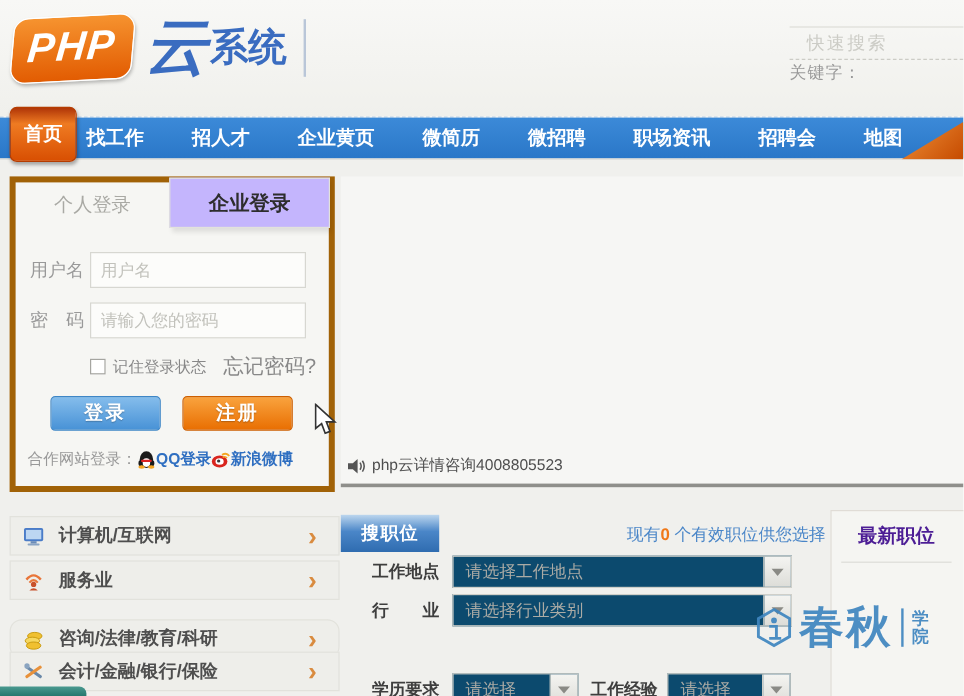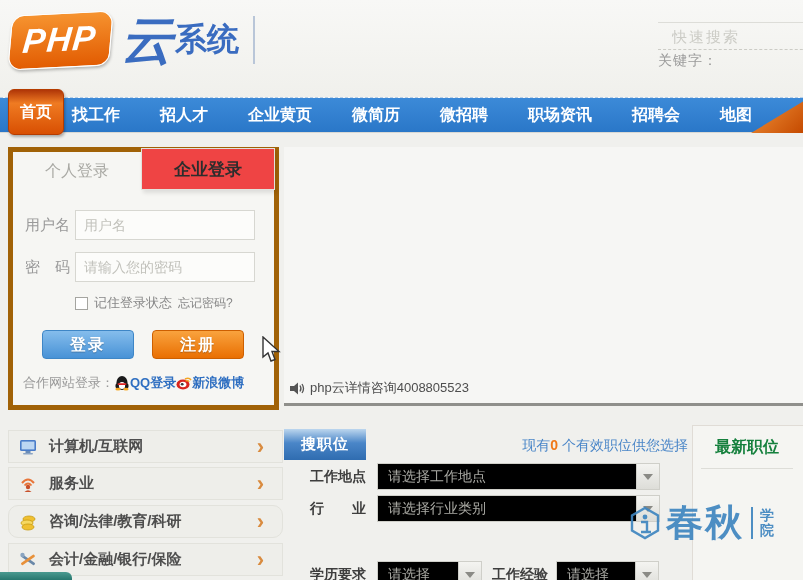--- a/index.html
+++ b/index.html
@@ -66,38 +66,38 @@
     background:#f6f6f3; border:5px solid #a16207;
   }
   .login-tabs { position:relative; height:38px; }
   .tab-personal {
     position:absolute; left:0; top:0; width:128px; height:38px;
     display:flex; align-items:center; justify-content:center;
     color:#a9a9a4; font-size:16px; cursor:pointer;
   }
   .tab-enterprise {
     position:absolute; left:128px; top:-4px; width:134px; height:42px;
-    background:#ef4444; border:1px solid #e2e2dc;
+    background:#c4b5fd; border:1px solid #e2e2dc;
     box-shadow:2px 3px 4px rgba(0,0,0,.10);
     display:flex; align-items:center; justify-content:center;
     color:#2d2d2d; font-weight:bold; font-size:17px; cursor:pointer;
   }
   .login-row { position:absolute; left:0; width:100%; }
   .login-label { position:absolute; left:12px; top:6px; color:#999; font-size:15px; }
   .login-input {
     position:absolute; left:62px; top:0; width:180px; height:30px;
     background:#fcfcfa; border:1px solid #d7d7d1; font-size:14px;
     padding:0 8px; color:#666; outline:none;
     font-family:"Liberation Sans","DejaVu Sans",sans-serif;
   }
   .login-input::placeholder { color:#c2c2bc; }
   .remember-row { position:absolute; left:62px; top:142px; display:flex; align-items:center; gap:6px; }
   .checkbox { width:13px; height:13px; background:#fff; border:1px solid #a5a5a0; display:inline-block; cursor:pointer; }
   .remember-text { color:#888; font-size:13px; }
-  .forgot-link { color:#888; font-size:12px; cursor:pointer; }
+  .forgot-link { color:#888; font-size:17px; margin-left:8px; cursor:pointer; }
   .btn { position:absolute; top:178px; width:92px; height:29px; border-radius:4px;
     color:#fff; font-weight:bold; font-size:16px; text-align:center; line-height:27px;
     cursor:pointer; letter-spacing:2px; text-shadow:0 1px 1px rgba(0,0,0,.25); }
   .btn-login { left:29px; background:linear-gradient(#85bdec,#4892d6); border:1px solid #3e86c6; }
   .btn-register { left:139px; background:linear-gradient(#f9a33e,#e96f02); border:1px solid #cd5f00; }
   .social-row { position:absolute; left:10px; top:222px; display:flex; align-items:center; gap:0; }
   .partner-label { color:#999; font-size:13px; }
   .social-link { color:#2f6fc1; font-weight:bold; font-size:13px; cursor:pointer; }
   .icon-16 { width:16px; height:16px; display:inline-block; }
   
@@ -123,39 +123,39 @@
     background:linear-gradient(#bcd6ee,#4a86c8 45%,#2f6cb0);
     display:flex; align-items:center; justify-content:center;
     color:#fff; font-weight:bold; font-size:15px; letter-spacing:1px; cursor:pointer;
   }
   .count-line { position:absolute; right:4px; top:12px; font-size:14px; }
   .count-blue { color:#4a86c8; }
   .count-num { color:#f07818; font-weight:bold; }
   .form-row { position:absolute; left:0; width:100%; height:27px; }
   .form-label { position:absolute; left:26px; top:5px; width:62px; color:#3e3e3e; font-size:14px; font-weight:bold; white-space:nowrap; }
   .sel {
-    position:absolute; top:0; height:27px; background:#000000; border:1px solid #cfcfc9;
+    position:absolute; top:0; height:27px; background:#0c4a6e; border:1px solid #cfcfc9;
     display:flex; align-items:center; cursor:pointer;
   }
   .sel-text { flex:1; padding-left:10px; color:#ababa5; font-size:14px; white-space:nowrap; overflow:hidden; }
   .sel-btn {
     width:23px; height:100%; border-left:1px solid #cfcfc9;
     background:linear-gradient(#f4f4f1,#ddddd8); display:flex; align-items:center; justify-content:center;
   }
   .sel-arrow { width:0; height:0; border-left:5px solid transparent; border-right:5px solid transparent; border-top:6px solid #8a8a85; }
   .sel-large { left:93px; width:283px; }
   .sel-s1 { left:93px; width:105px; }
   .exp-label { left:208px; width:62px; }
   .sel-s2 { left:272px; width:103px; }
   
   .latest-jobs {
     position:absolute; left:692px; top:425px; width:120px; height:160px;
     background:#f5f5f2; border:1px solid #e0dcd6;
   }
-  .latest-title { margin-top:11px; text-align:center; color:#15803d; font-weight:bold; font-size:16px;
+  .latest-title { margin-top:11px; text-align:center; color:#4c1d95; font-weight:bold; font-size:16px;
     padding-bottom:10px; border-bottom:1px solid #ddddd8; width:92px; margin-left:8px; }
   
   .watermark { position:absolute; left:628px; top:498px; display:flex; align-items:center; gap:4px;
     color:#3f86c0; opacity:.92; pointer-events:none; }
   .wm-text { font-size:37px; letter-spacing:2px; font-weight:bold; }
   .wm-bar { width:2px; height:32px; background:#3f86c0; margin:0 3px; }
   .wm-col { display:flex; flex-direction:column; font-size:14px; line-height:15px; font-weight:bold; }
   
   .cursor { position:absolute; left:262px; top:336px; z-index:50; pointer-events:none; }
   .teal-corner { position:absolute; left:0; top:572px; width:72px; height:10px;
@@ -259,21 +259,21 @@
   <div class="cat-row" style="top:467px;">
     <svg class="cat-icon" viewBox="0 0 18 18">
       <path d="M3 8 Q9 1 15 8" stroke="#e8763a" stroke-width="2" fill="none"></path>
       <path d="M5.5 10.5 Q9 6.5 12.5 10.5" stroke="#e8763a" stroke-width="1.8" fill="none"></path>
       <circle cx="9" cy="12" r="2.2" fill="#c8502a"></circle>
       <path d="M5.5 17 Q9 13.5 12.5 17 Z" fill="#c8502a"></path>
     </svg>
     <span class="cat-label">服务业</span>
     <span class="cat-chevron">›</span>
   </div>
-  <div class="cat-row" style="top:505px;border-radius:10px;">
+  <div class="cat-row" style="top:516px;border-radius:10px;">
     <svg class="cat-icon" viewBox="0 0 18 18">
       <ellipse cx="10" cy="6" rx="6" ry="3" fill="#f0c030" stroke="#c89a10" stroke-width="0.8"></ellipse>
       <ellipse cx="8" cy="10" rx="6" ry="3" fill="#f6d860" stroke="#c89a10" stroke-width="0.8"></ellipse>
       <ellipse cx="9" cy="14" rx="6" ry="3" fill="#f0c030" stroke="#c89a10" stroke-width="0.8"></ellipse>
     </svg>
     <span class="cat-label">咨询/法律/教育/科研</span>
     <span class="cat-chevron">›</span>
   </div>
   <div class="cat-row" style="top:543px;">
     <svg class="cat-icon" viewBox="0 0 18 18">

